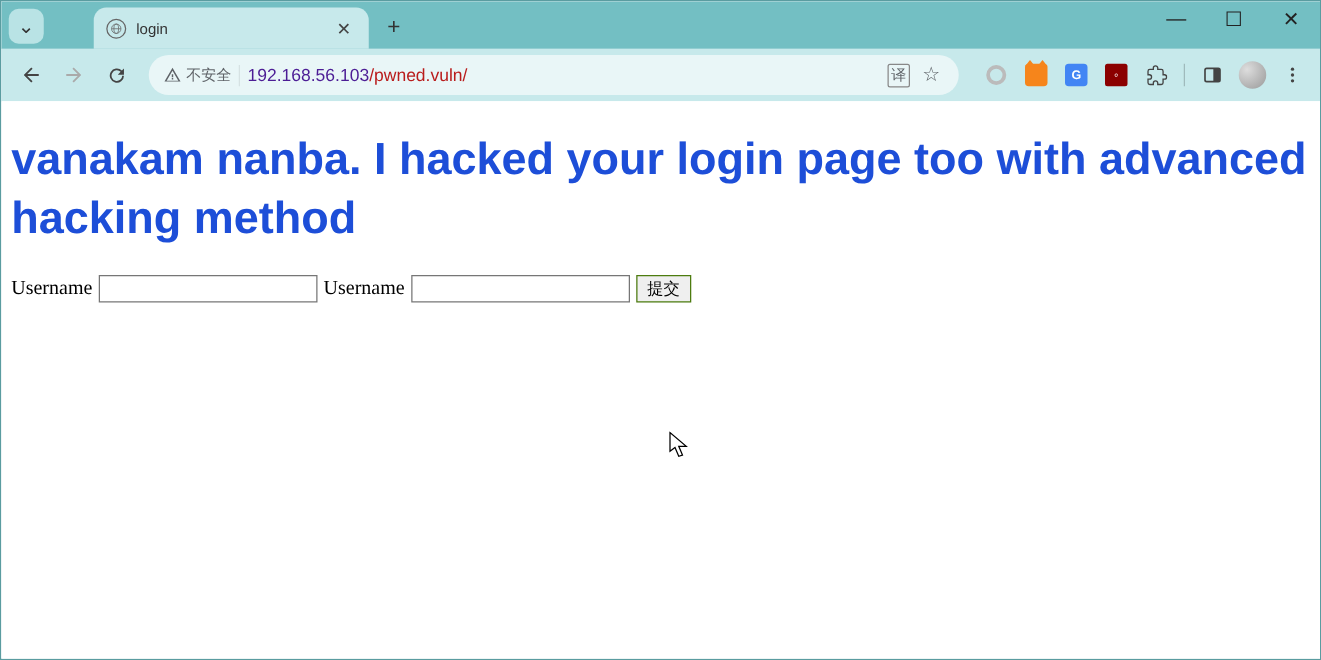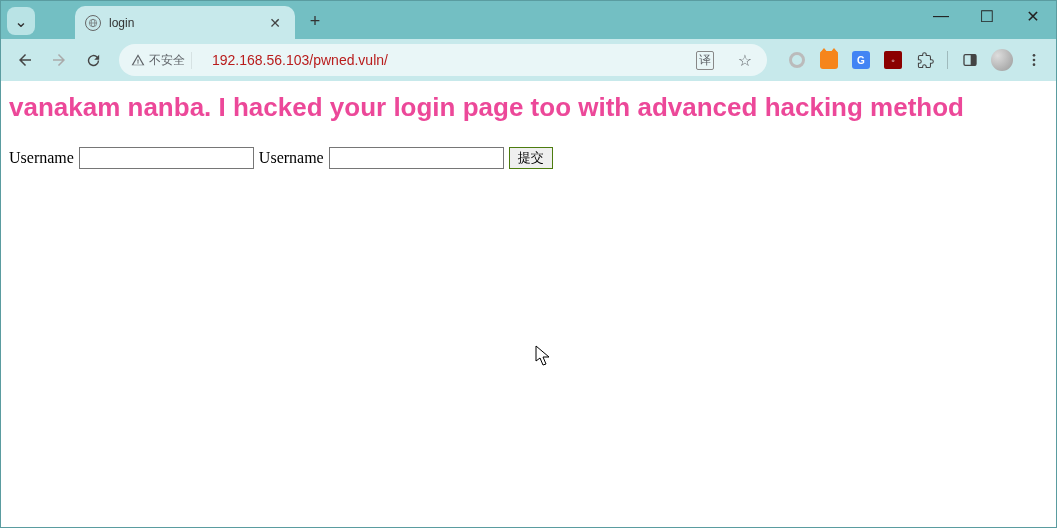--- a/index.html
+++ b/index.html
@@ -124,37 +124,37 @@
     .nav-btn.disabled { color: #aaa; cursor: default; }
     .addressbar {
       flex: 1;
       height: 32px;
       background: #e9f6f7;
       border-radius: 16px;
       display: flex;
       align-items: center;
       padding: 0 12px;
       margin: 0 8px;
-      gap: 20px;
+      gap: 6px;
     }
     .security-chip {
       display: flex;
       align-items: center;
       gap: 4px;
       font-size: 12px;
       color: #5f6368;
       padding-right: 6px;
       border-right: 1px solid rgba(0,0,0,0.08);
     }
     .url-text {
       font-size: 14px;
       color: #202124;
       flex: 1;
     }
-    .url-host { color: #b91c1c; }
+    .url-host { color: #4c1d95; }
     .url-path { color: #b91c1c; }
     .addr-icon {
       width: 20px;
       height: 20px;
       display: flex;
       align-items: center;
       justify-content: center;
       color: #5f6368;
       cursor: pointer;
     }
@@ -183,26 +183,27 @@
     .avatar { width:22px;height:22px;border-radius:50%;background:radial-gradient(circle at 30% 30%, #ddd, #999); }
 
     
     .page {
       padding: 10px 8px;
       background: #fff;
       height: calc(100% - 80px);
       overflow: auto;
     }
     .page h1 {
-      font-size: 26px;
+      font-size: 36px;
       font-weight: bold;
-      color: #ec4899;
+      color: #1d4ed8;
       line-height: 1.3;
       margin-bottom: 22px;
       font-family: Arial, "Segoe UI", sans-serif;
+      margin-top: 13px;
     }
     .form-row {
       display: flex;
       align-items: center;
       gap: 5px;
       font-family: "Times New Roman", serif;
       font-size: 16px;
     }
     .form-row label { color: #000; }
     .form-row input[type="text"],

